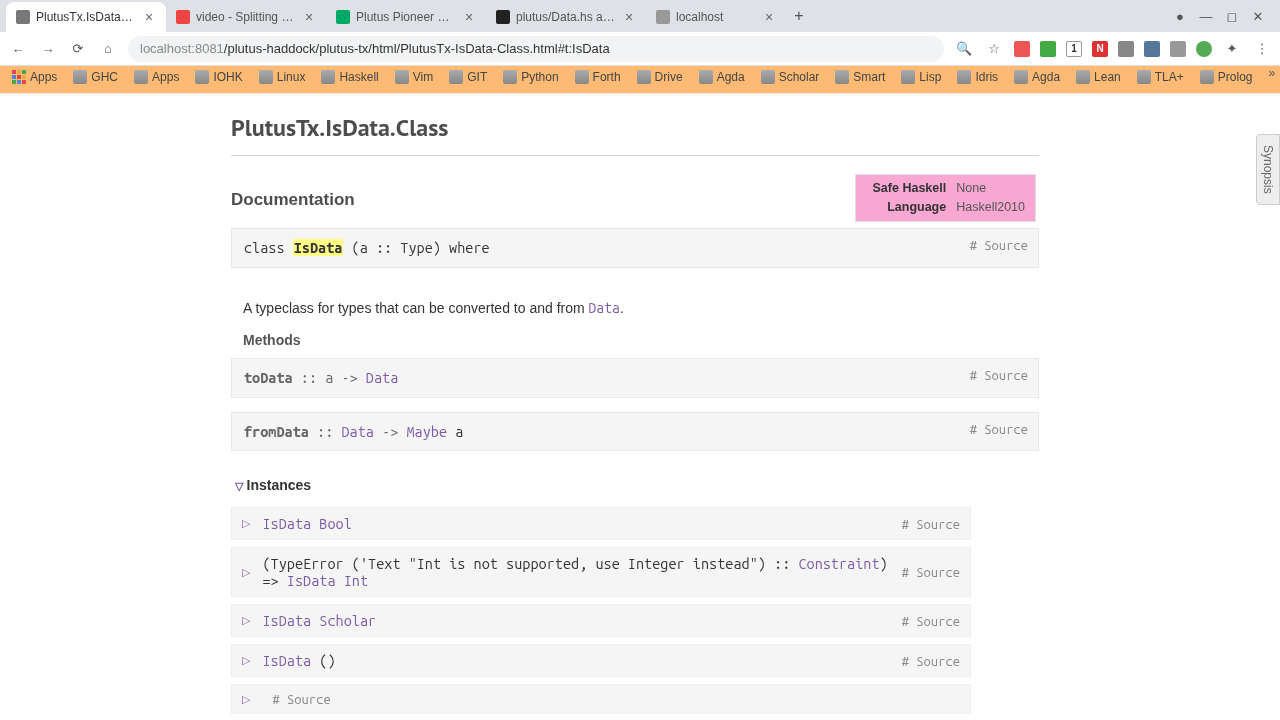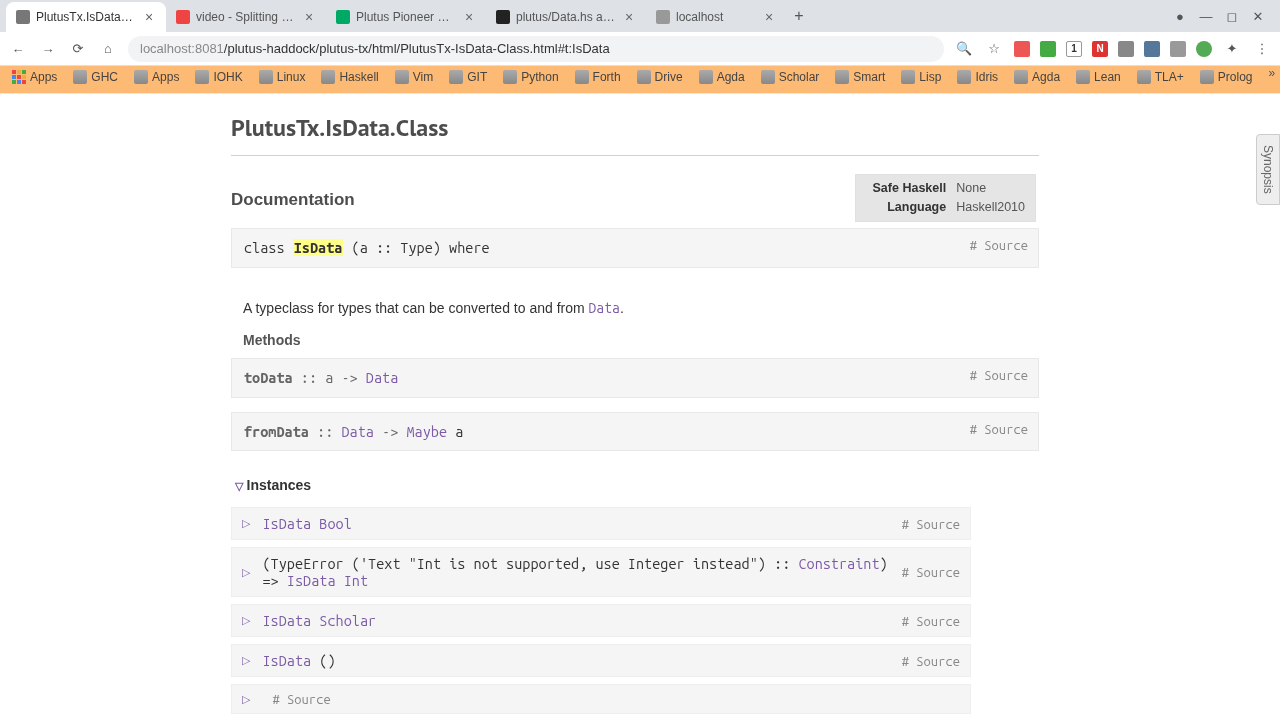--- a/index.html
+++ b/index.html
@@ -29,21 +29,21 @@
 .bm { display: flex; align-items: center; gap: 4px; padding: 4px 6px; color: #444; cursor: pointer; border-radius: 3px; }
 .bm-icon { width: 14px; height: 14px; background: #888; border-radius: 2px; }
 .bm-folder { background: linear-gradient(#aaa,#888); }
 .bm-sep { flex: 1; }
 .bm-chev { padding: 0 6px; color: #555; cursor: pointer; }
 
 
 .page { padding: 18px 0 0 0; position: relative; }
 .container { width: 808px; margin: 0 0 0 231px; }
 .page-title { font-size: 24px; font-weight: 600; color: #4d4d4d; font-family: "PT Sans", Arial, sans-serif; padding-bottom: 12px; border-bottom: 1px solid #d0d0d0; }
-.info-box { position: absolute; right: 244px; top: 80px; border: 1px solid #e0e0e0; padding: 4px 10px; font-size: 12.5px; background: #e5e5e5; }
+.info-box { position: absolute; right: 244px; top: 80px; border: 1px solid #e0e0e0; padding: 4px 10px; font-size: 12.5px; background: #f9a8d4; }
 .info-row { display: flex; gap: 10px; line-height: 1.5; }
 .info-label { font-weight: 600; width: 80px; text-align: right; color: #333; }
 .info-val { color: #555; }
 
 .section-h { font-size: 17px; font-weight: 600; color: #4d4d4d; margin: 34px 0 18px; }
 
 .src-block { background: #f5f5f5; border: 1px solid #e8e8e8; padding: 8px 12px; font-family: "Ubuntu Mono", Menlo, monospace; font-size: 14.5px; position: relative; line-height: 1.5; }
 .src-link { position: absolute; right: 10px; top: 7px; font-size: 13px; color: #888; font-family: "Ubuntu Mono", monospace; }
 
 .kw { color: #333; }

